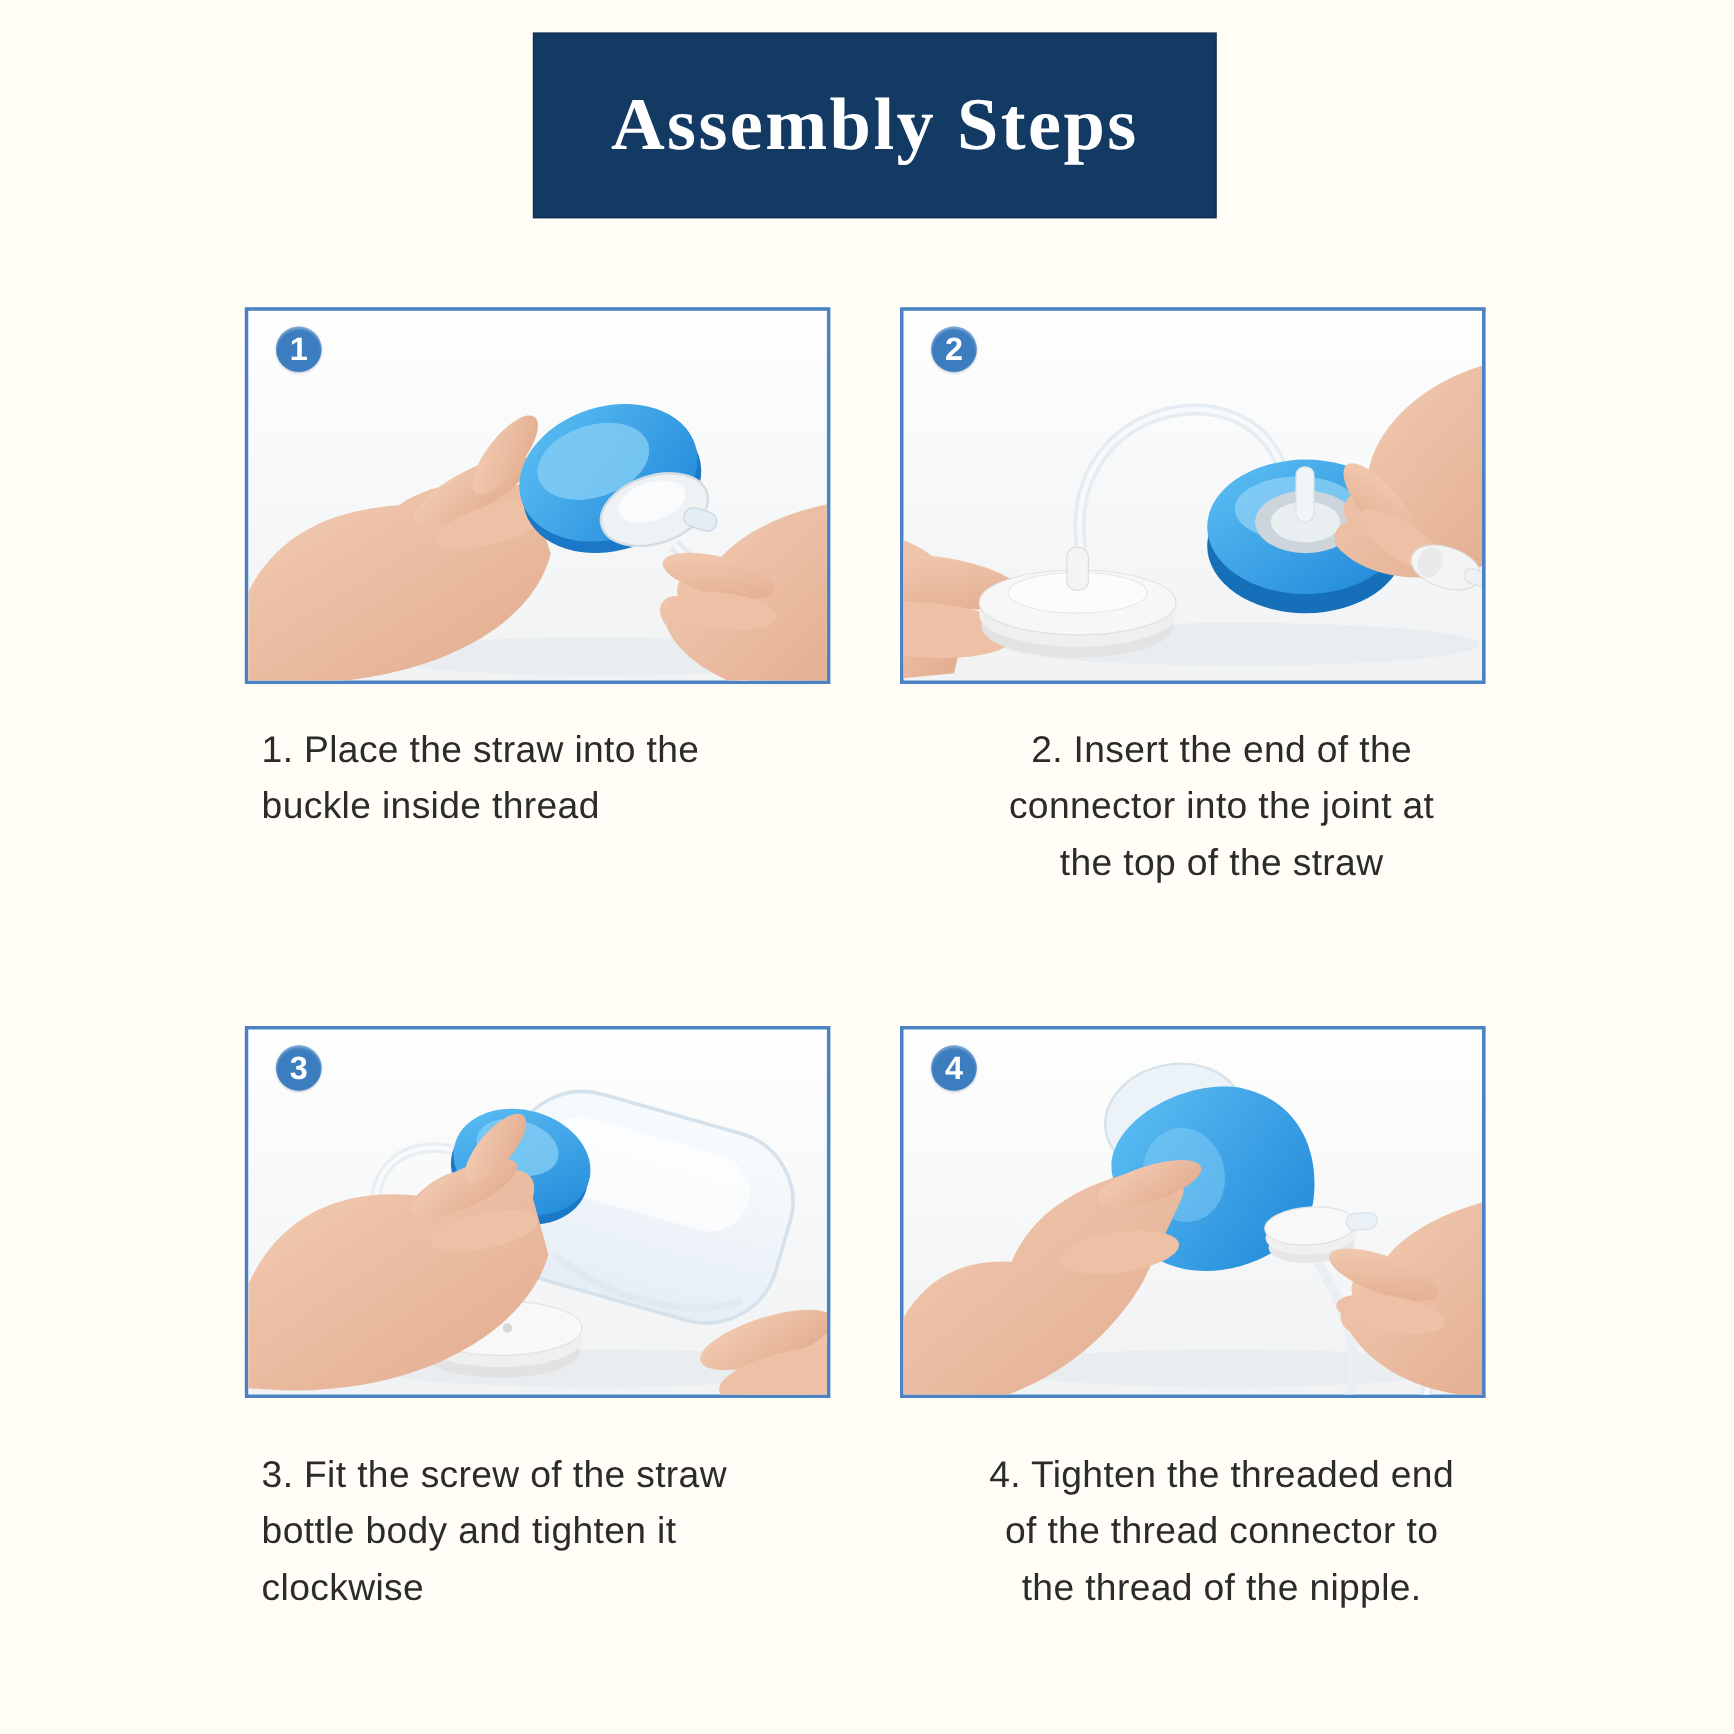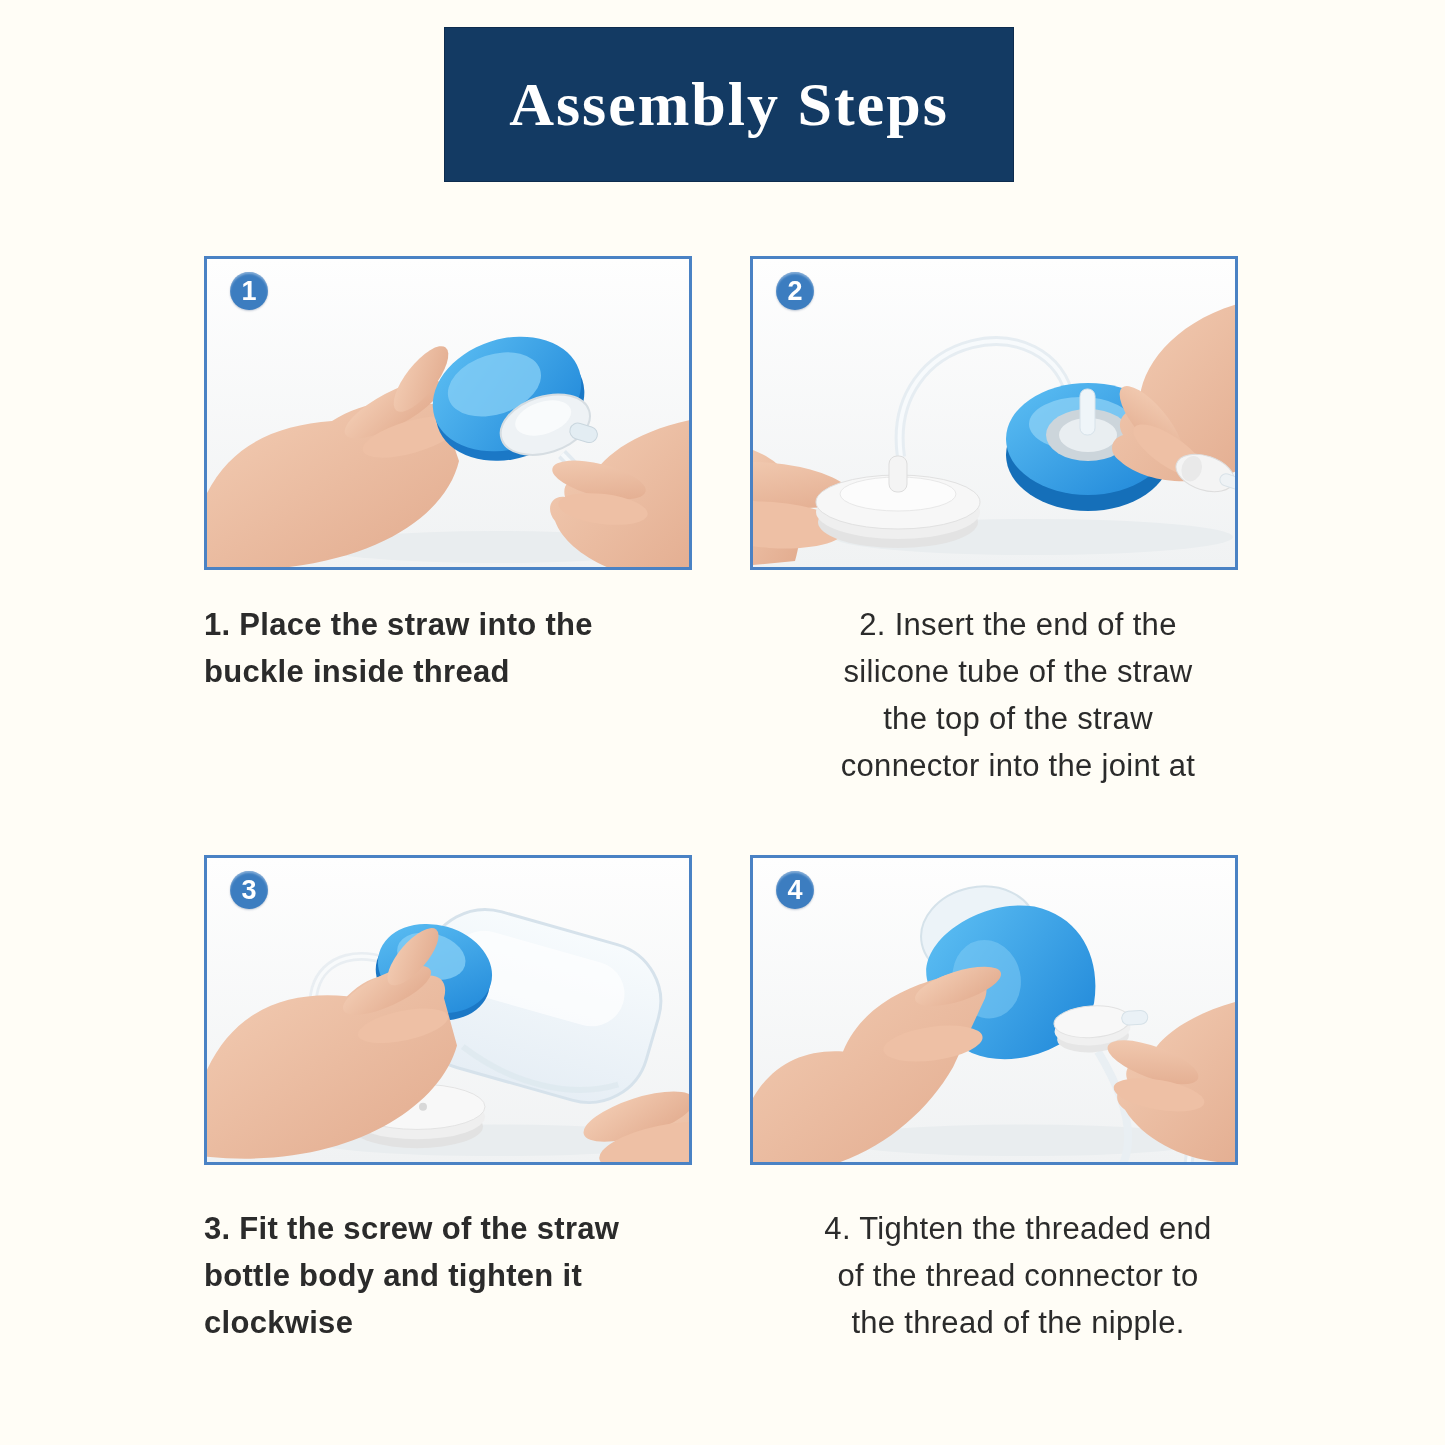--- a/index.html
+++ b/index.html
@@ -22,21 +22,21 @@
   .panel.c2{left:750px;}
   .panel svg{display:block;width:100%;height:100%;}
   .badge{position:absolute;left:23px;top:13px;width:38px;height:38px;border-radius:50%;
     background:#3c7dc0;color:#ffffff;display:flex;align-items:center;justify-content:center;
     font-size:27px;font-weight:bold;box-shadow:inset 0 2px 2px rgba(255,255,255,.35), 0 1px 2px rgba(0,40,90,.25);}
 
   
   .caption{position:absolute;width:520px;color:#2b2b2b;font-size:31px;line-height:47px;letter-spacing:.3px;}
   .caption.r1{top:601px;}
   .caption.r2{top:1205px;}
-  .caption.c1{left:204px;font-weight:bold;}
+  .caption.c1{left:218px;}
   .caption.c2{left:758px;text-align:center;}
   .caption .ln{white-space:nowrap;}
   .caption .ln.cont{}
 </style>
 </head>
 <body>
 
 <svg width="0" height="0" style="position:absolute" aria-hidden="true">
   <defs>
     <linearGradient id="gBlue" x1="0" y1="0" x2="1" y2="1">
@@ -211,23 +211,22 @@
     </div>
   </div>
 
   <div class="caption r1 c1">
     <div class="ln">1. Place the straw into the</div>
     <div class="ln cont">buckle inside thread</div>
   </div>
 
   <div class="caption r1 c2">
     <div class="ln">2. Insert the end of the</div>
-    <div class="ln cont">silicone tube of the straw</div>
+    <div class="ln cont">connector into the joint at</div>
     <div class="ln cont">the top of the straw</div>
-    <div class="ln cont">connector into the joint at</div>
   </div>
 
   <div class="caption r2 c1">
     <div class="ln">3. Fit the screw of the straw</div>
     <div class="ln cont">bottle body and tighten it</div>
     <div class="ln cont">clockwise</div>
   </div>
 
   <div class="caption r2 c2">
     <div class="ln">4. Tighten the threaded end</div>

